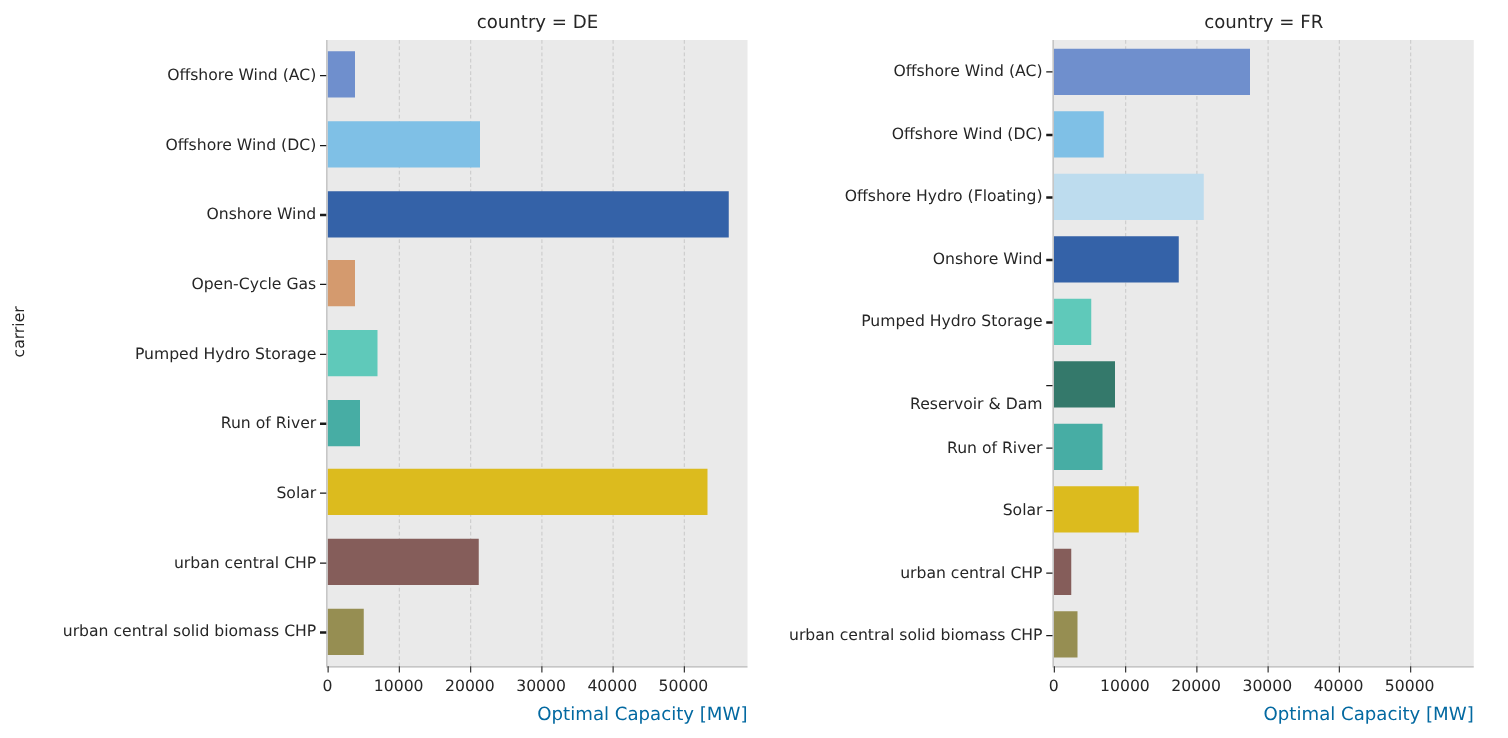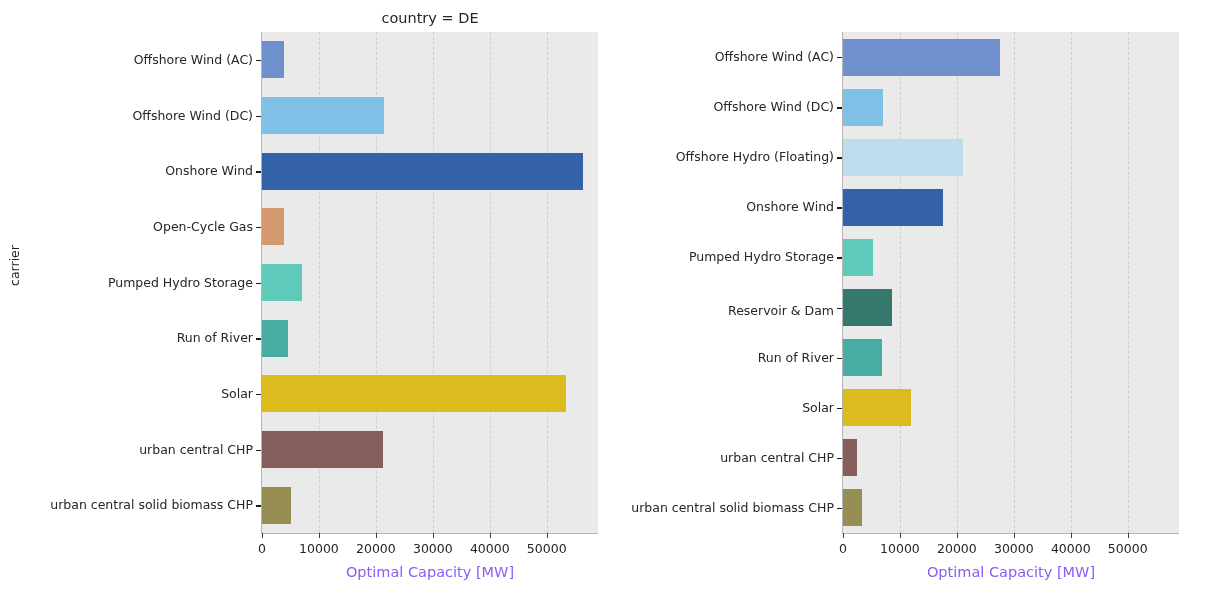--- a/index.html
+++ b/index.html
@@ -145,22 +145,22 @@
     width: 70px;
     margin-left: -35px;
   }
 
   .xlabel {
     position: absolute;
     top: 562px;
     height: 20px;
     line-height: 20px;
     font-size: 14.5px;
-    color: #8b5cf6;
-    text-align: center;
+    color: #0369a1;
+    text-align: right;
     white-space: nowrap;
   }
   .facet.left  .xlabel { left: 262px; width: 336px; }
   .facet.right .xlabel { left: 240px; width: 336px; }
 </style>
 </head>
 <body>
 
 <div id="figure">
 
@@ -217,20 +217,21 @@
         <div class="xtick-label" style="left: 432.847px;">30000</div>
         <div class="xtick-mark" style="left: 489.797px;"></div>
         <div class="xtick-label" style="left: 489.797px;">40000</div>
         <div class="xtick-mark" style="left: 546.746px;"></div>
         <div class="xtick-label" style="left: 546.746px;">50000</div>
       </div>
     <div class="xlabel">Optimal Capacity [MW]</div>
   </div>
 
   <div class="facet right" id="facet-1">
+    <div class="facet-title">country = FR</div>
     <div class="axes" id="axes-1">
         <div class="gridline" style="left: 56.9492px;"></div>
         <div class="gridline" style="left: 113.898px;"></div>
         <div class="gridline" style="left: 170.847px;"></div>
         <div class="gridline" style="left: 227.797px;"></div>
         <div class="gridline" style="left: 284.746px;"></div>
         <div class="bar" title="Offshore Wind (AC): 27500" style="left: 0px; top: 6.55px; width: 156.61px; height: 37px; background: rgb(111, 143, 205);"></div>
         <div class="bar" title="Offshore Wind (DC): 7000" style="left: 0px; top: 56.65px; width: 39.8644px; height: 37px; background: rgb(127, 192, 230);"></div>
         <div class="bar" title="Offshore Wind (Floating): 21000" style="left: 0px; top: 106.75px; width: 119.593px; height: 37px; background: rgb(189, 220, 238);"></div>
         <div class="bar" title="Onshore Wind: 17500" style="left: 0px; top: 156.85px; width: 99.661px; height: 37px; background: rgb(52, 98, 168);"></div>
@@ -247,21 +248,21 @@
         <div class="ytick-label" style="top: 49.05px;">Offshore Wind (AC)</div>
         <div class="ytick-mark" style="top: 57.05px;"></div>
         <div class="ytick-label" style="top: 99.15px;">Offshore Wind (DC)</div>
         <div class="ytick-mark" style="top: 107.15px;"></div>
         <div class="ytick-label" style="top: 149.25px;">Offshore Hydro (Floating)</div>
         <div class="ytick-mark" style="top: 157.25px;"></div>
         <div class="ytick-label" style="top: 199.35px;">Onshore Wind</div>
         <div class="ytick-mark" style="top: 207.35px;"></div>
         <div class="ytick-label" style="top: 249.45px;">Pumped Hydro Storage</div>
         <div class="ytick-mark" style="top: 257.45px;"></div>
-        <div class="ytick-label" style="top: 303px;">Reservoir &amp; Dam</div>
+        <div class="ytick-label" style="top: 315px;">Reservoir &amp; Dam</div>
         <div class="ytick-mark" style="top: 307.55px;"></div>
         <div class="ytick-label" style="top: 349.65px;">Run of River</div>
         <div class="ytick-mark" style="top: 357.65px;"></div>
         <div class="ytick-label" style="top: 399.75px;">Solar</div>
         <div class="ytick-mark" style="top: 407.75px;"></div>
         <div class="ytick-label" style="top: 449.85px;">urban central CHP</div>
         <div class="ytick-mark" style="top: 457.85px;"></div>
         <div class="ytick-label" style="top: 499.95px;">urban central solid biomass CHP</div>
         <div class="ytick-mark" style="top: 507.95px;"></div>
         <div class="xtick-mark" style="left: 240px;"></div>

